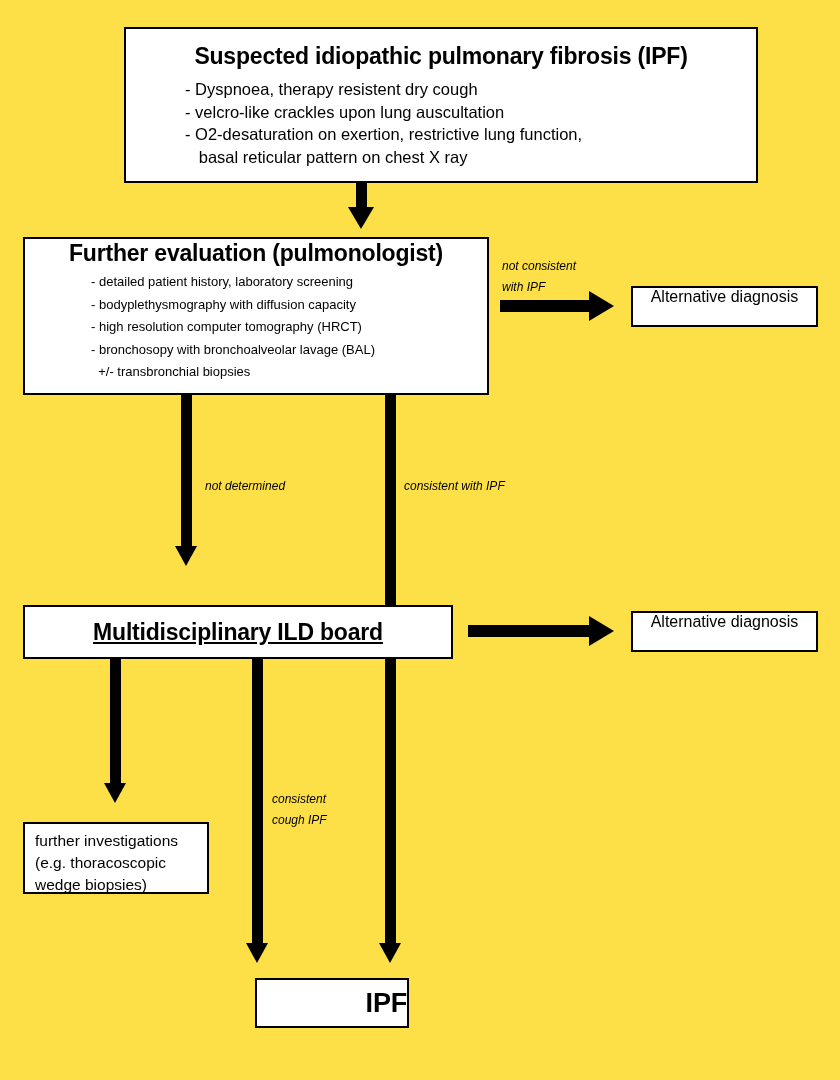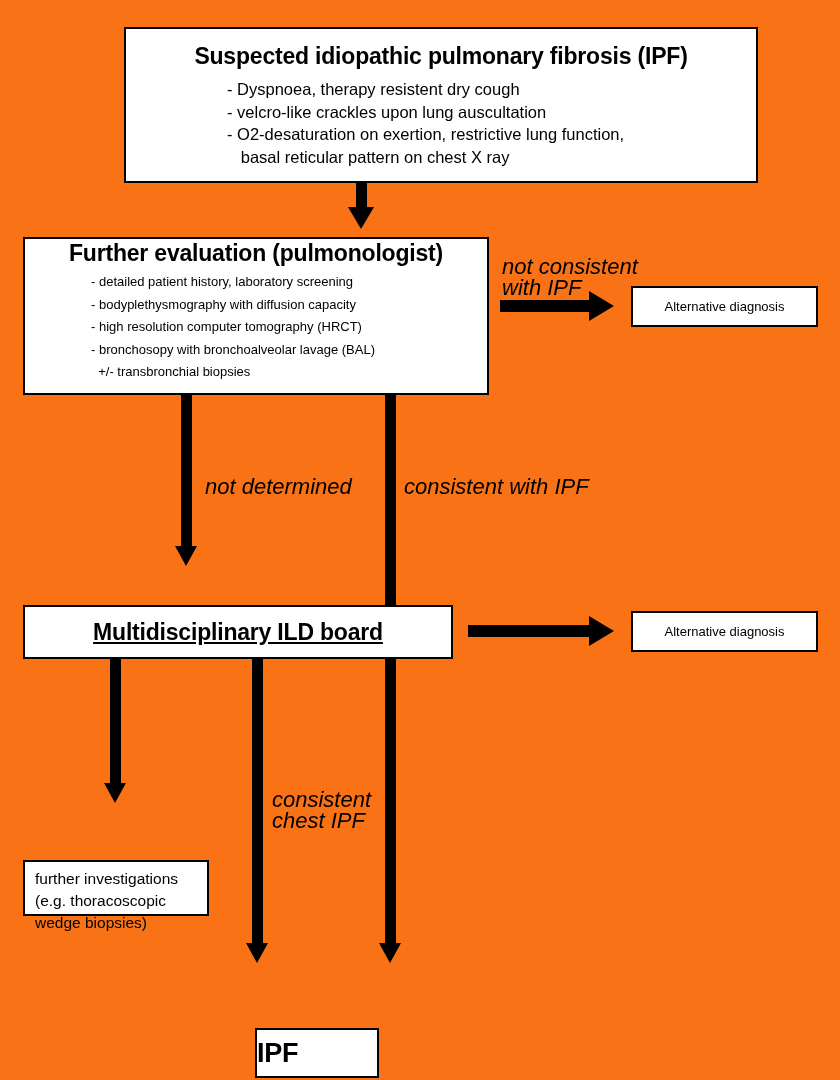--- a/index.html
+++ b/index.html
@@ -8,21 +8,21 @@
     background: #ffffff;
   }
   body {
     font-family: "Liberation Sans", sans-serif;
     color: #000000;
   }
   #canvas {
     position: relative;
     width: 840px;
     height: 1080px;
-    background: #f97316;
+    background: #fde047;
     overflow: hidden;
   }
   .box {
     position: absolute;
     box-sizing: border-box;
     border: 2px solid #000000;
     background: #ffffff;
     z-index: 5;
   }
   .box-title {
@@ -42,21 +42,21 @@
     width: 634px;
     height: 156px;
     padding-top: 13px;
   }
   #box-suspected .box-title {
     font-size: 23px;
     line-height: 28px;
   }
   #box-suspected .bullets {
     margin-top: 8px;
-    padding-left: 101px;
+    padding-left: 59px;
     font-size: 16.5px;
     line-height: 22.5px;
   }
 
   
   #box-evaluation {
     left: 23px;
     top: 237px;
     width: 466px;
     height: 158px;
@@ -81,60 +81,58 @@
     display: flex;
     align-items: center;
     justify-content: center;
     text-decoration: underline;
   }
   #box-ild .box-title { font-size: 23px; }
 
   
   .alt-box {
     display: flex;
-    align-items: center;
     justify-content: center;
-    font-size: 13px;
+    font-size: 16px;
   }
   #box-alt-1 {
     left: 631px;
     top: 286px;
     width: 187px;
     height: 41px;
   }
   #box-alt-2 {
     left: 631px;
     top: 611px;
     width: 187px;
     height: 41px;
   }
 
   
   #box-further {
     left: 23px;
     top: 822px;
     width: 186px;
-    height: 56px;
+    height: 72px;
     padding: 6px 0 0 10px;
-    margin-top: 38px;
   }
   #box-further .bullets {
     font-size: 15.5px;
     line-height: 22px;
   }
 
   
   #box-ipf {
     left: 255px;
-    top: 1028px;
-    width: 124px;
+    top: 978px;
+    width: 154px;
     height: 50px;
     display: flex;
     align-items: center;
-    justify-content: flex-start;
+    justify-content: flex-end;
   }
   #box-ipf .box-title { font-size: 27px; }
 
   
   .vline {
     position: absolute;
     background: #000000;
     z-index: 2;
   }
   .hline {
@@ -163,21 +161,21 @@
     border-top: 15px solid transparent;
     border-bottom: 15px solid transparent;
     border-left: 25px solid #000000;
     z-index: 3;
   }
 
   
   .edge-label {
     position: absolute;
     font-style: italic;
-    font-size: 22px;
+    font-size: 12px;
     line-height: 21px;
     white-space: pre;
     z-index: 4;
   }
 </style>
 </head>
 <body>
 
 <div id="canvas">
 
@@ -234,21 +232,21 @@
 
   <div class="box" id="box-further">
     <div class="bullets">further investigations
 (e.g. thoracoscopic
 wedge biopsies)</div>
   </div>
 
   <div class="vline" style="left:252px; top:659px; width:11px; height:289px;"></div>
   <div class="arrowhead-down small" style="left:246px; top:943px;"></div>
   <div class="edge-label" style="left:272px; top:789px;">consistent
-chest IPF</div>
+cough IPF</div>
 
   <div class="vline" style="left:385px; top:659px; width:11px; height:289px;"></div>
   <div class="arrowhead-down small" style="left:379px; top:943px;"></div>
 
   <div class="box" id="box-ipf">
     <div class="box-title">IPF</div>
   </div>
 
 </div>
 

